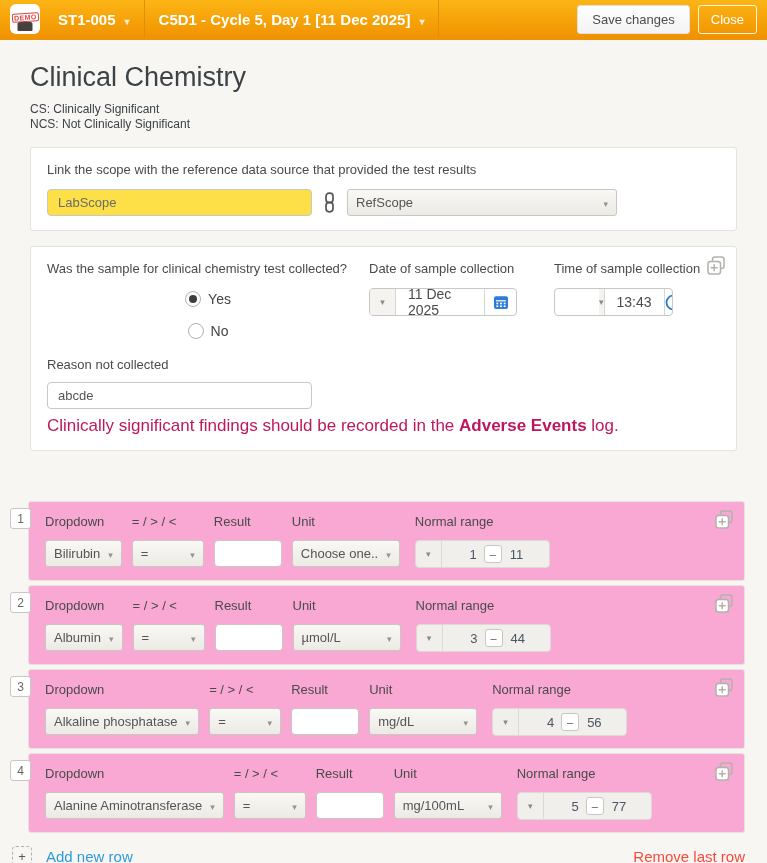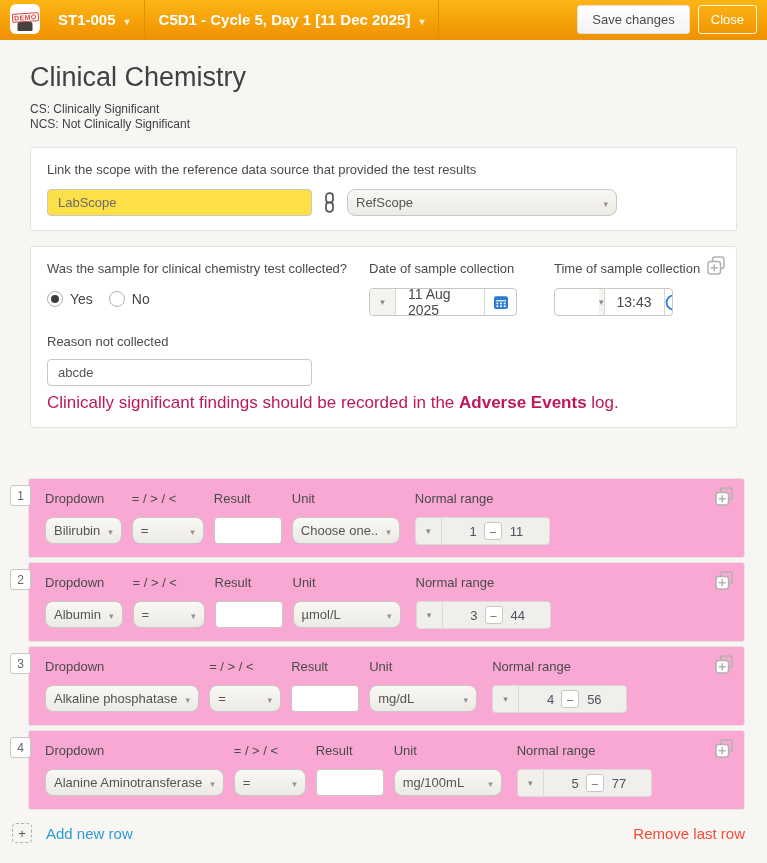--- a/index.html
+++ b/index.html
@@ -53,36 +53,36 @@
     background:#fff; border:1px solid #e5e3df; border-radius:3px;
     margin:15px 30px 0; padding:14px 16px; position:relative;
   }
   .field-label { font-size:13px; color:#4a4a4a; }
   .input {
     height:27px; border:1px solid #c9c7c2; border-radius:4px; padding:0 10px;
     font-size:13px; color:#555; font-family:inherit; background:#fff; outline:none;
   }
   .dd {
     height:27px; background:linear-gradient(#f9f8f5,#eceae4);
-    border:1px solid #c9c7c2; border-radius:8px;
+    border:1px solid #c9c7c2; border-radius:3px;
     display:flex; align-items:center; justify-content:space-between;
     padding:0 8px; font-size:13px; color:#555; cursor:pointer; white-space:nowrap;
   }
   .caret::before { content:"▾"; font-size:9px; color:#96938d; margin-left:8px; }
   
   .scope-row { display:flex; align-items:center; margin-top:12px; gap:12px; }
   .disabled-input { width:265px; background:#fde047; color:#6b6b6b; }
   .ref-dd { width:270px; }
   .link-icon { display:flex; align-items:center; }
   
   .copy-btn { position:absolute; top:7px; right:8px; cursor:pointer; line-height:0; }
   .sample-top { display:flex; }
   .q-col { width:322px; }
   .dt-col-date { width:185px; }
-  .radios { margin-top:15px; display:flex; gap:16px; align-items:center; font-size:14px; color:#444; }
+  .radios { margin-top:15px; display:flex; gap:16px; align-items:center; font-size:14px; color:#444;flex-direction:column; }
   .radio { display:flex; align-items:center; cursor:pointer; }
   .rb { width:16px; height:16px; border-radius:50%; border:1px solid #b3b1ac; background:#fff;
     display:inline-block; margin-right:7px; position:relative; flex:none; }
   .rb.checked::after { content:""; position:absolute; inset:3px; border-radius:50%; background:#3d3d3d; }
   .dt-group {
     margin-top:12px; display:inline-flex; align-items:stretch; height:28px;
     border:1px solid #c9c7c2; border-radius:4px; background:#fff; overflow:hidden; cursor:pointer;
   }
   .dt-caret { width:26px; display:flex; align-items:center; justify-content:center;
     background:#f4f3ef; border-right:1px solid #d8d6d1; }
@@ -203,21 +203,21 @@
           <label class="radio">
             <span class="rb"></span>
             <span>No</span>
           </label>
         </div>
       </div>
       <div class="dt-col-date">
         <div class="field-label">Date of sample collection</div>
         <div class="dt-group date-group">
           <span class="dt-caret"></span>
-          <span class="dt-value">11 Aug 2025</span>
+          <span class="dt-value">11 Dec 2025</span>
           <span class="dt-icon">
             <svg width="16" height="16" viewBox="0 0 16 16">
               <rect x="1" y="2.3" width="14" height="12.7" rx="2" fill="#2b7cd3"></rect>
               <rect x="3" y="6.2" width="10" height="1.2" fill="#fff"></rect>
               <rect x="3.4" y="8.6" width="1.9" height="1.7" fill="#fff"></rect>
               <rect x="7.05" y="8.6" width="1.9" height="1.7" fill="#fff"></rect>
               <rect x="10.7" y="8.6" width="1.9" height="1.7" fill="#fff"></rect>
               <rect x="3.4" y="11.4" width="1.9" height="1.7" fill="#fff"></rect>
               <rect x="7.05" y="11.4" width="1.9" height="1.7" fill="#fff"></rect>
               <rect x="10.7" y="11.4" width="1.9" height="1.7" fill="#fff"></rect>

